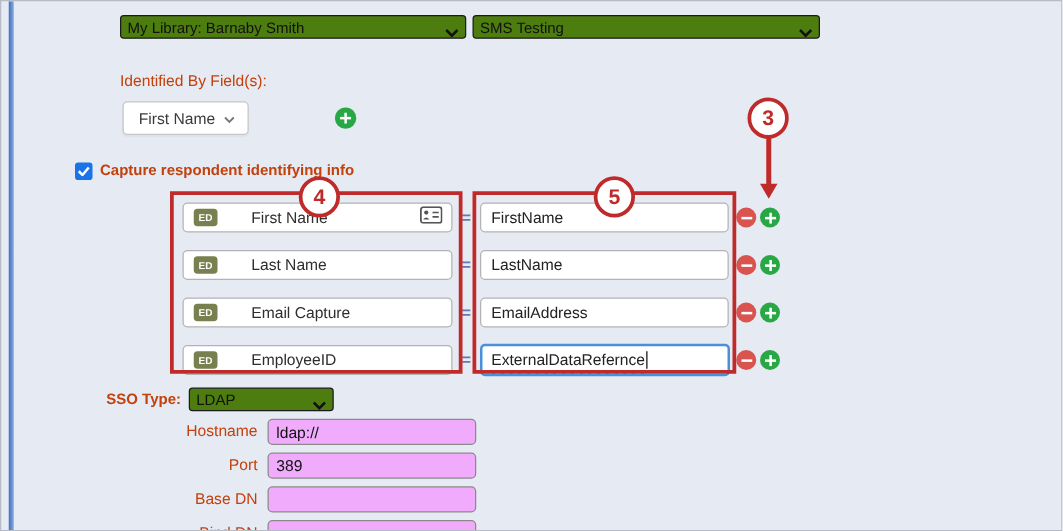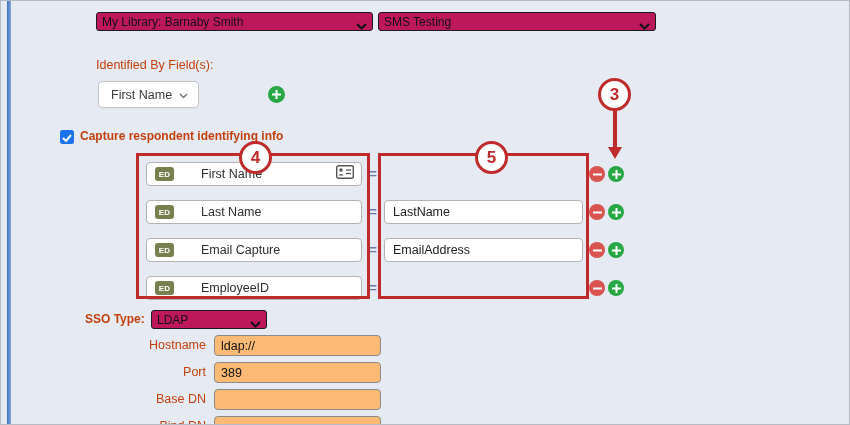--- a/index.html
+++ b/index.html
@@ -11,21 +11,21 @@
     background:#e6eaf3; overflow:hidden;
     border:1px solid #b6bcc6;
   }
   .left-accent {
     position:absolute; left:6px; top:0; width:4px; height:425px;
     background:linear-gradient(90deg,#3f6fbe,#86aade);
   }
 
   
   .native-select {
-    position:absolute; background:#be185d; border:1.4px solid #1b1b1b;
+    position:absolute; background:#4d7c0f; border:1.4px solid #1b1b1b;
     border-radius:3px; height:19px; display:flex; align-items:center;
     font-size:12px; font-weight:500; color:#111; padding:0 20px 0 5px;
     cursor:default;
   }
   .native-select .chev { position:absolute; right:5px; top:6px; }
 
   
   .blue-label { color:#c2410c; font-size:12.5px; }
   .blue-label.bold { font-weight:700; font-size:12px; }
 
@@ -111,21 +111,21 @@
     position:absolute; width:0; height:0; z-index:7; pointer-events:none;
     border-left:7px solid transparent; border-right:7px solid transparent;
     border-top:12px solid #bf2b2b;
   }
 
   
   .sso-type-label { position:absolute; left:84px; top:311px; }
   .form-label { position:absolute; left:100px; width:105px; text-align:right; }
   .form-input {
     position:absolute; left:213px; width:167px; height:21px;
-    background:#fdba74; border:1px solid #8a8a8a; border-radius:4px;
+    background:#f0abfc; border:1px solid #8a8a8a; border-radius:4px;
     font-family:"Liberation Sans",sans-serif; font-size:12.5px; color:#111;
     padding:0 6px;
   }
 </style>
 </head>
 <body>
 
 <div class="canvas">
   <div class="left-accent"></div>
 
@@ -183,20 +183,21 @@
         <svg width="18" height="14" viewBox="0 0 18 14">
             <rect x="0.7" y="0.7" width="16.6" height="12.6" rx="2" fill="none" stroke="#555" stroke-width="1.4"></rect>
             <circle cx="5" cy="5" r="1.7" fill="#555"></circle>
             <path d="M2.5 10.5 Q5 7.6 7.5 10.5" fill="#555"></path>
             <line x1="10" y1="5" x2="15" y2="5" stroke="#555" stroke-width="1.3"></line>
             <line x1="10" y1="8.5" x2="15" y2="8.5" stroke="#555" stroke-width="1.3"></line>
           </svg>
       </span>
     </div>
     <span class="eq">=</span>
+    <input class="value-input" value="FirstName" style="">
     <button class="round-btn red minus">
       <span><svg width="9" height="9">
             <rect x="0" y="3.5" width="9" height="2" fill="#fff"></rect>
           </svg></span>
     </button>
     <button class="round-btn green plus">
       <span><svg width="9" height="9">
             <rect x="3.5" y="0" width="2" height="9" fill="#fff"></rect>
             <rect x="0" y="3.5" width="9" height="2" fill="#fff"></rect>
           </svg></span>
@@ -242,20 +243,24 @@
           </svg></span>
     </button>
   </div>
 
   <div class="map-row r4">
     <div class="field-box">
       <span class="ed-badge">ED</span>
       <span class="field-label">EmployeeID</span>
     </div>
     <span class="eq">=</span>
+    <div class="value-focused">
+      <span class="txt">ExternalDataRefernce</span>
+        <span class="caret"></span>
+    </div>
     <button class="round-btn red minus">
       <span><svg width="9" height="9">
             <rect x="0" y="3.5" width="9" height="2" fill="#fff"></rect>
           </svg></span>
     </button>
     <button class="round-btn green plus">
       <span><svg width="9" height="9">
             <rect x="3.5" y="0" width="2" height="9" fill="#fff"></rect>
             <rect x="0" y="3.5" width="9" height="2" fill="#fff"></rect>
           </svg></span>

